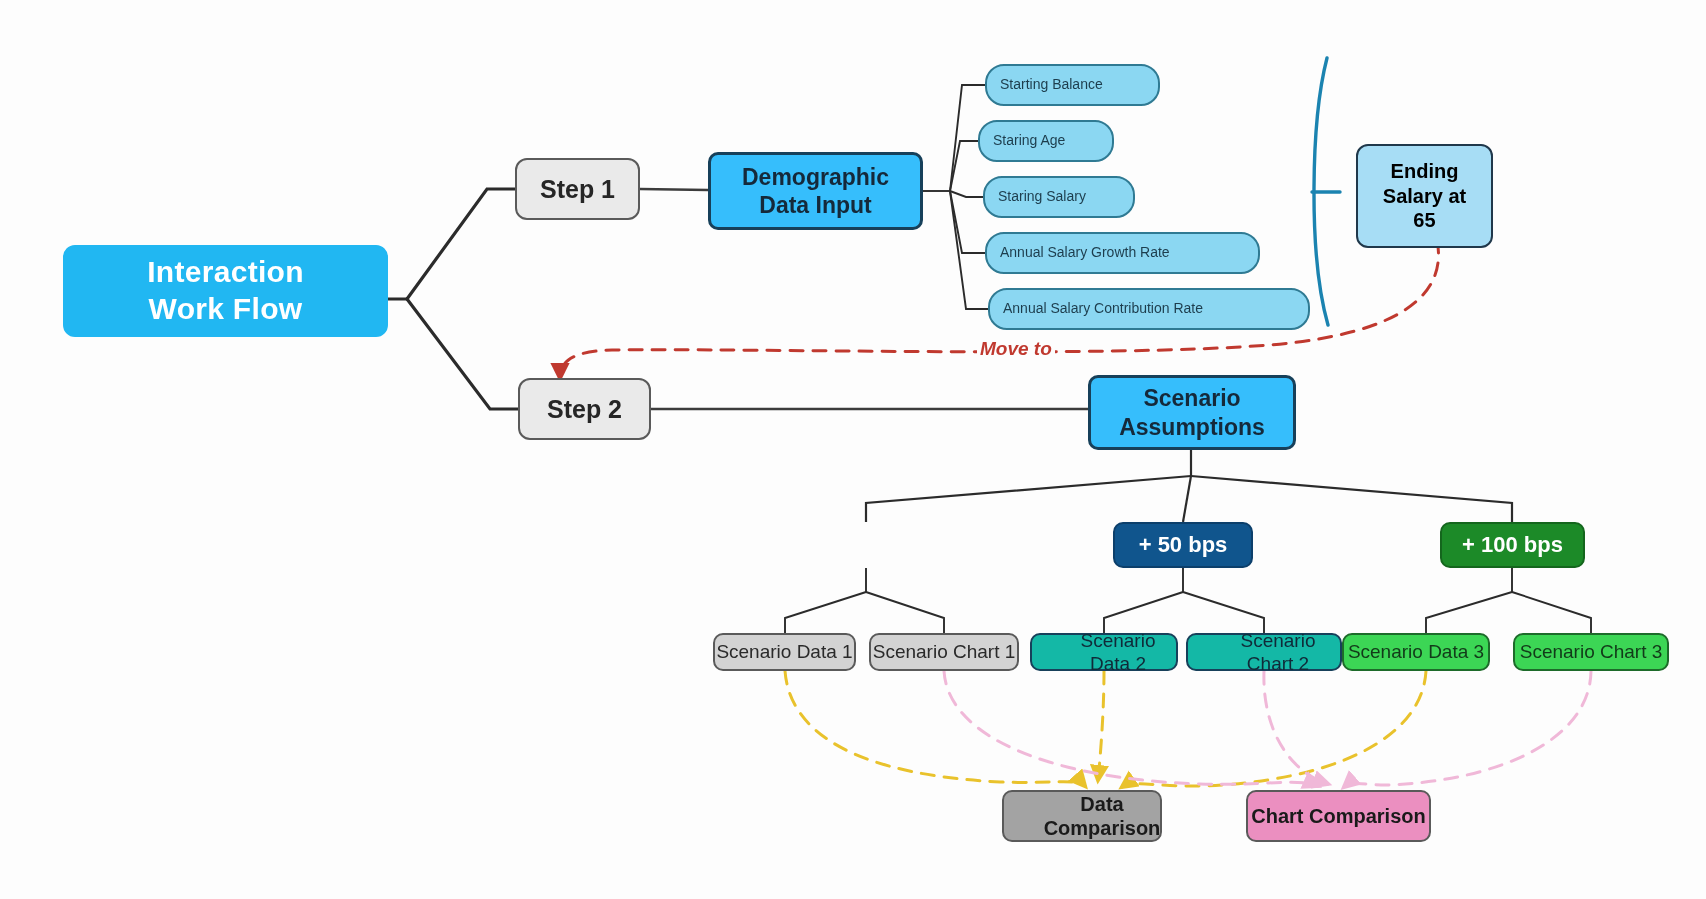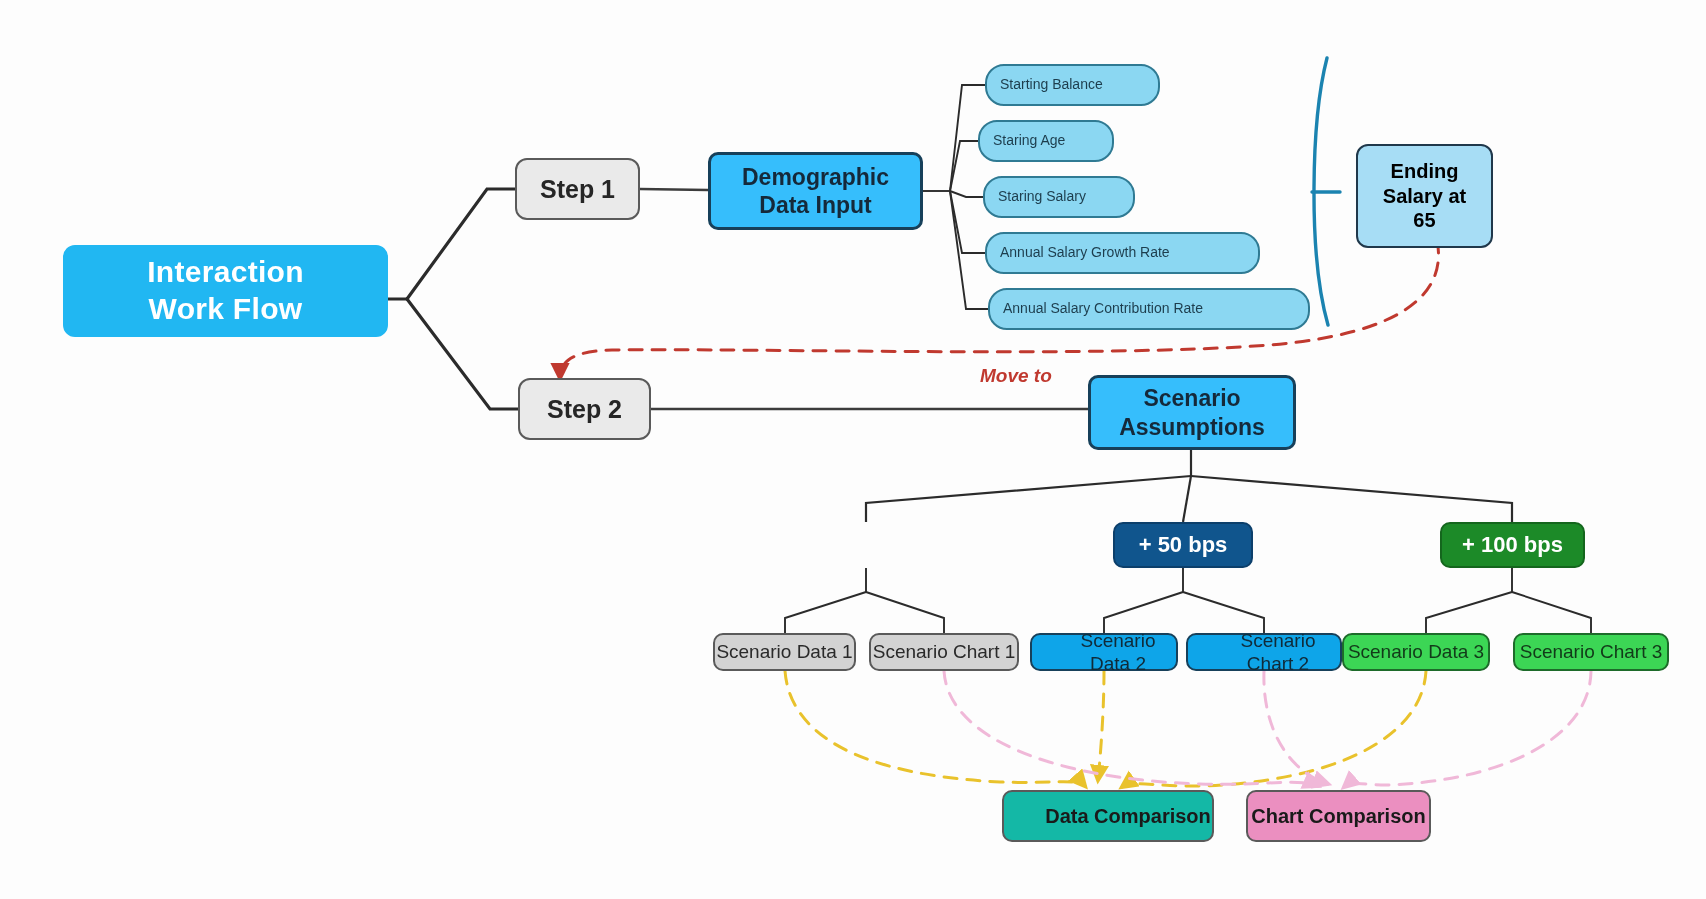--- a/index.html
+++ b/index.html
@@ -128,59 +128,58 @@
 
   
   .n-leaf {
     border-radius: 10px;
     font-size: 19px;
     font-weight: normal;
     border-width: 2px;
     height: 38px;
   }
   .leaf-gray   { background: #d3d3d3; border-color: #5a5a5a; color: #2a2a2a; }
-  .leaf-teal   { background: #0ea5e9; border-color: #17405a; color: #102a38; padding-left: 28px; }
+  .leaf-teal   { background: #14b8a6; border-color: #17405a; color: #102a38; padding-left: 28px; }
   .leaf-green  { background: #3cd655; border-color: #1d6b2a; color: #123a19; }
 
   .n-l1 { left: 713px;  top: 633px; width: 143px; }
   .n-l2 { left: 869px;  top: 633px; width: 150px; }
   .n-l3 { left: 1030px; top: 633px; width: 148px; }
   .n-l4 { left: 1186px; top: 633px; width: 156px; }
   .n-l5 { left: 1312px; top: 633px; width: 148px; margin-left: 30px; }
   .n-l6 { left: 1513px; top: 633px; width: 156px; }
 
   
   .n-cmp {
     border-radius: 10px;
     font-size: 20px;
     font-weight: bold;
     color: #1a1a1a;
     border-width: 2px;
     height: 52px;
   }
   .n-data-cmp {
-    left: 1002px; top: 790px; width: 212px;
-    background: #14b8a6; border-color: #5a5a5a; padding-left: 40px;
+    left: 1002px; top: 790px; width: 160px;
+    background: #a3a3a3; border-color: #5a5a5a; padding-left: 40px;
   }
   .n-chart-cmp {
     left: 1246px; top: 790px; width: 185px;
     background: #eb8fc0; border-color: #5a5a5a;
   }
 
   .edge-label {
     position: absolute;
     left: 977px;
     top: 338px;
     font-size: 19px;
     font-style: italic;
     font-weight: bold;
     color: #c0392f;
     background: #fdfdfd;
     padding: 0 3px;
-    margin-top: 27px;
   }
 </style>
 </head>
 <body>
 
 <div id="canvas">
 
   <svg id="edges" viewBox="0 0 1706 899" xmlns="http://www.w3.org/2000/svg">
 
     <defs>

